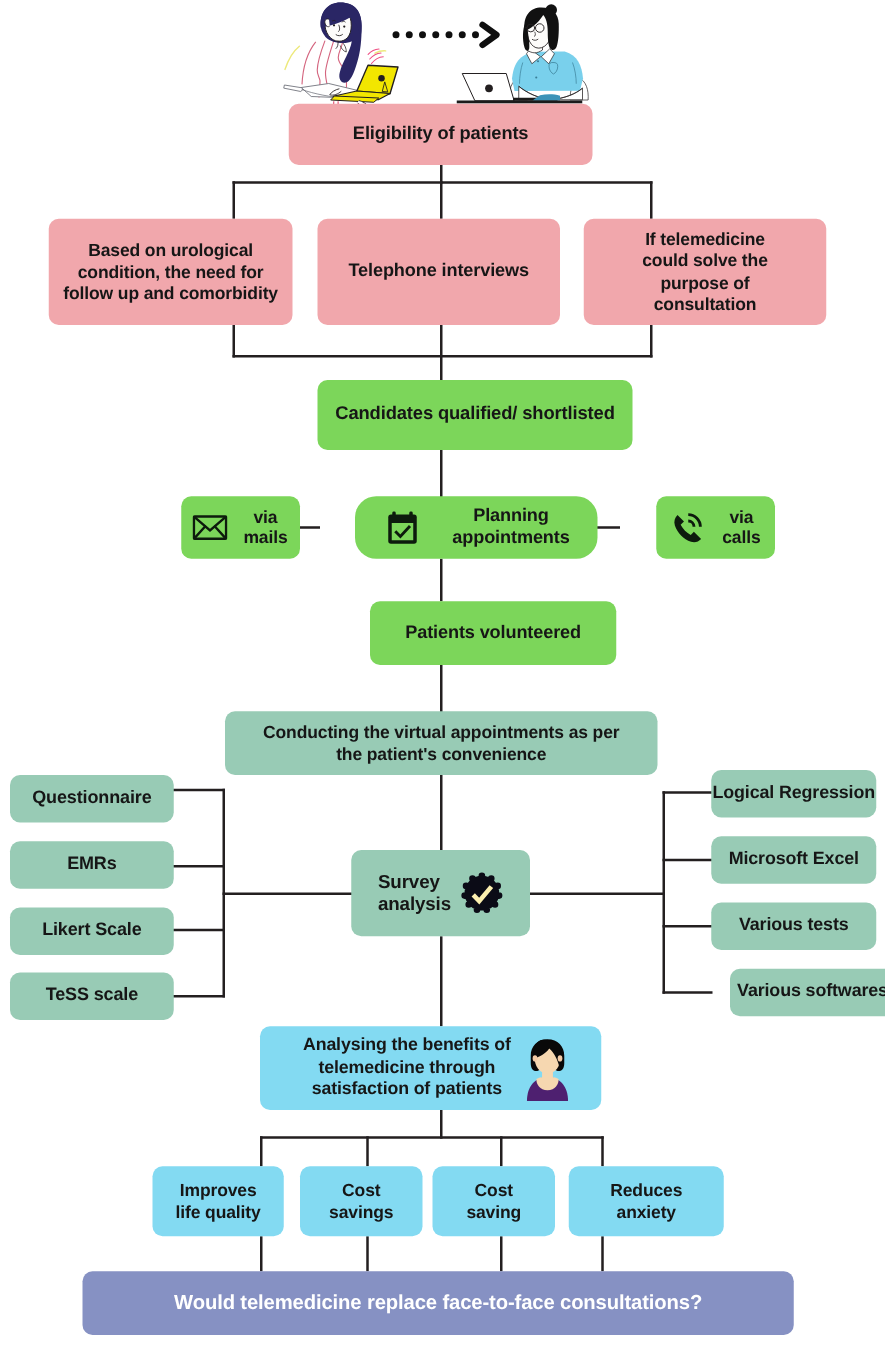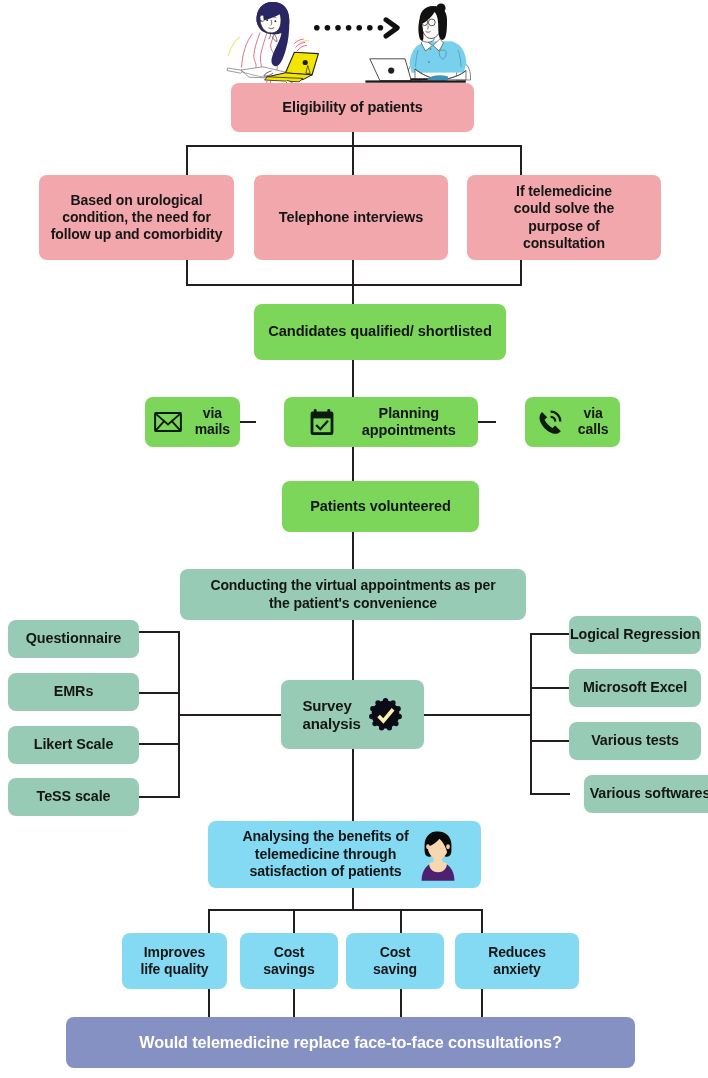--- a/index.html
+++ b/index.html
@@ -218,21 +218,21 @@
       <rect x="1.1" y="1.1" width="25.8" height="17.8" rx="0.6" fill="none" stroke="#0d1b0d" stroke-width="2.0"></rect>
       <path d="M1.9 1.9 L14.0 12.4 L26.1 1.9" fill="none" stroke="#0d1b0d" stroke-width="1.9" stroke-linejoin="miter"></path>
       <path d="M2.0 18.1 L10.6 8.6 M26.0 18.1 L17.4 8.6" fill="none" stroke="#0d1b0d" stroke-width="1.9"></path>
     </svg>
     <span style="text-align:center;line-height:1.14;flex:1;">
       <span>via</span><br>
       <span>mails</span>
     </span>
   </div>
 
-  <div class="box green" style="left:255px;top:397px;width:194px;height:50px;font-size:14.5px;justify-content:flex-start;padding-left:25.6px;padding-right:4px;">
+  <div class="box green" style="left:255px;top:397px;width:194px;height:50px;font-size:14.5px;justify-content:flex-start;padding-left:25.6px;padding-right:4px;border-radius:17px;">
     <svg width="24" height="27" viewBox="0 0 24 27" style="flex:none;margin-right:10px;">
       <rect x="3.8" y="0.0" width="2.8" height="5.4" rx="1.3" fill="#0d1b0d"></rect>
       <rect x="17.4" y="0.0" width="2.8" height="5.4" rx="1.3" fill="#0d1b0d"></rect>
       <rect x="0.6" y="2.6" width="22.8" height="23.4" rx="2.2" fill="#0d1b0d"></rect>
       <rect x="3.4" y="9.4" width="17.2" height="13.8" fill="#7cd65a"></rect>
       <path d="M6.2 16.0 L10.3 20.2 L18.0 11.8" fill="none" stroke="#0d1b0d" stroke-width="2.3" stroke-linecap="butt" stroke-linejoin="miter"></path>
     </svg>
     <span style="text-align:center;line-height:1.16;flex:1;">
       <span>Planning</span><br>
       <span>appointments</span>
@@ -246,21 +246,21 @@
                C11.3 16.2 8.3 13.2 6.5 9.8 L9.2 7.2 Z" fill="#0d1b0d"></path>
       <path d="M12.6 1.7 C18.0 1.7 22.3 6.0 22.3 11.4" fill="none" stroke="#0d1b0d" stroke-width="2.3" stroke-linecap="butt"></path>
       <path d="M12.6 6.8 C15.2 6.8 17.2 8.8 17.2 11.4" fill="none" stroke="#0d1b0d" stroke-width="2.3" stroke-linecap="butt"></path>
     </svg>
     <span style="text-align:center;line-height:1.14;flex:1;">
       <span>via</span><br>
       <span>calls</span>
     </span>
   </div>
 
-  <div class="box green" style="left:253px;top:481px;width:197px;height:51px;font-size:14.5px;">Patients volunteered</div>
+  <div class="box green" style="left:267px;top:481px;width:197px;height:51px;font-size:14.5px;">Patients volunteered</div>
 
   <div class="box sage" style="left:180px;top:569px;width:346px;height:51px;font-size:14px;flex-direction:column;">
     <span>Conducting the virtual appointments as per</span>
     <span>the patient's convenience</span>
   </div>
 
   <div class="box sage" style="left:281px;top:680px;width:143px;height:69px;font-size:15px;justify-content:flex-start;padding-left:21.4px;">
     <span style="text-align:left;line-height:1.18;">
       <span>Survey</span><br>
       <span>analysis</span>

